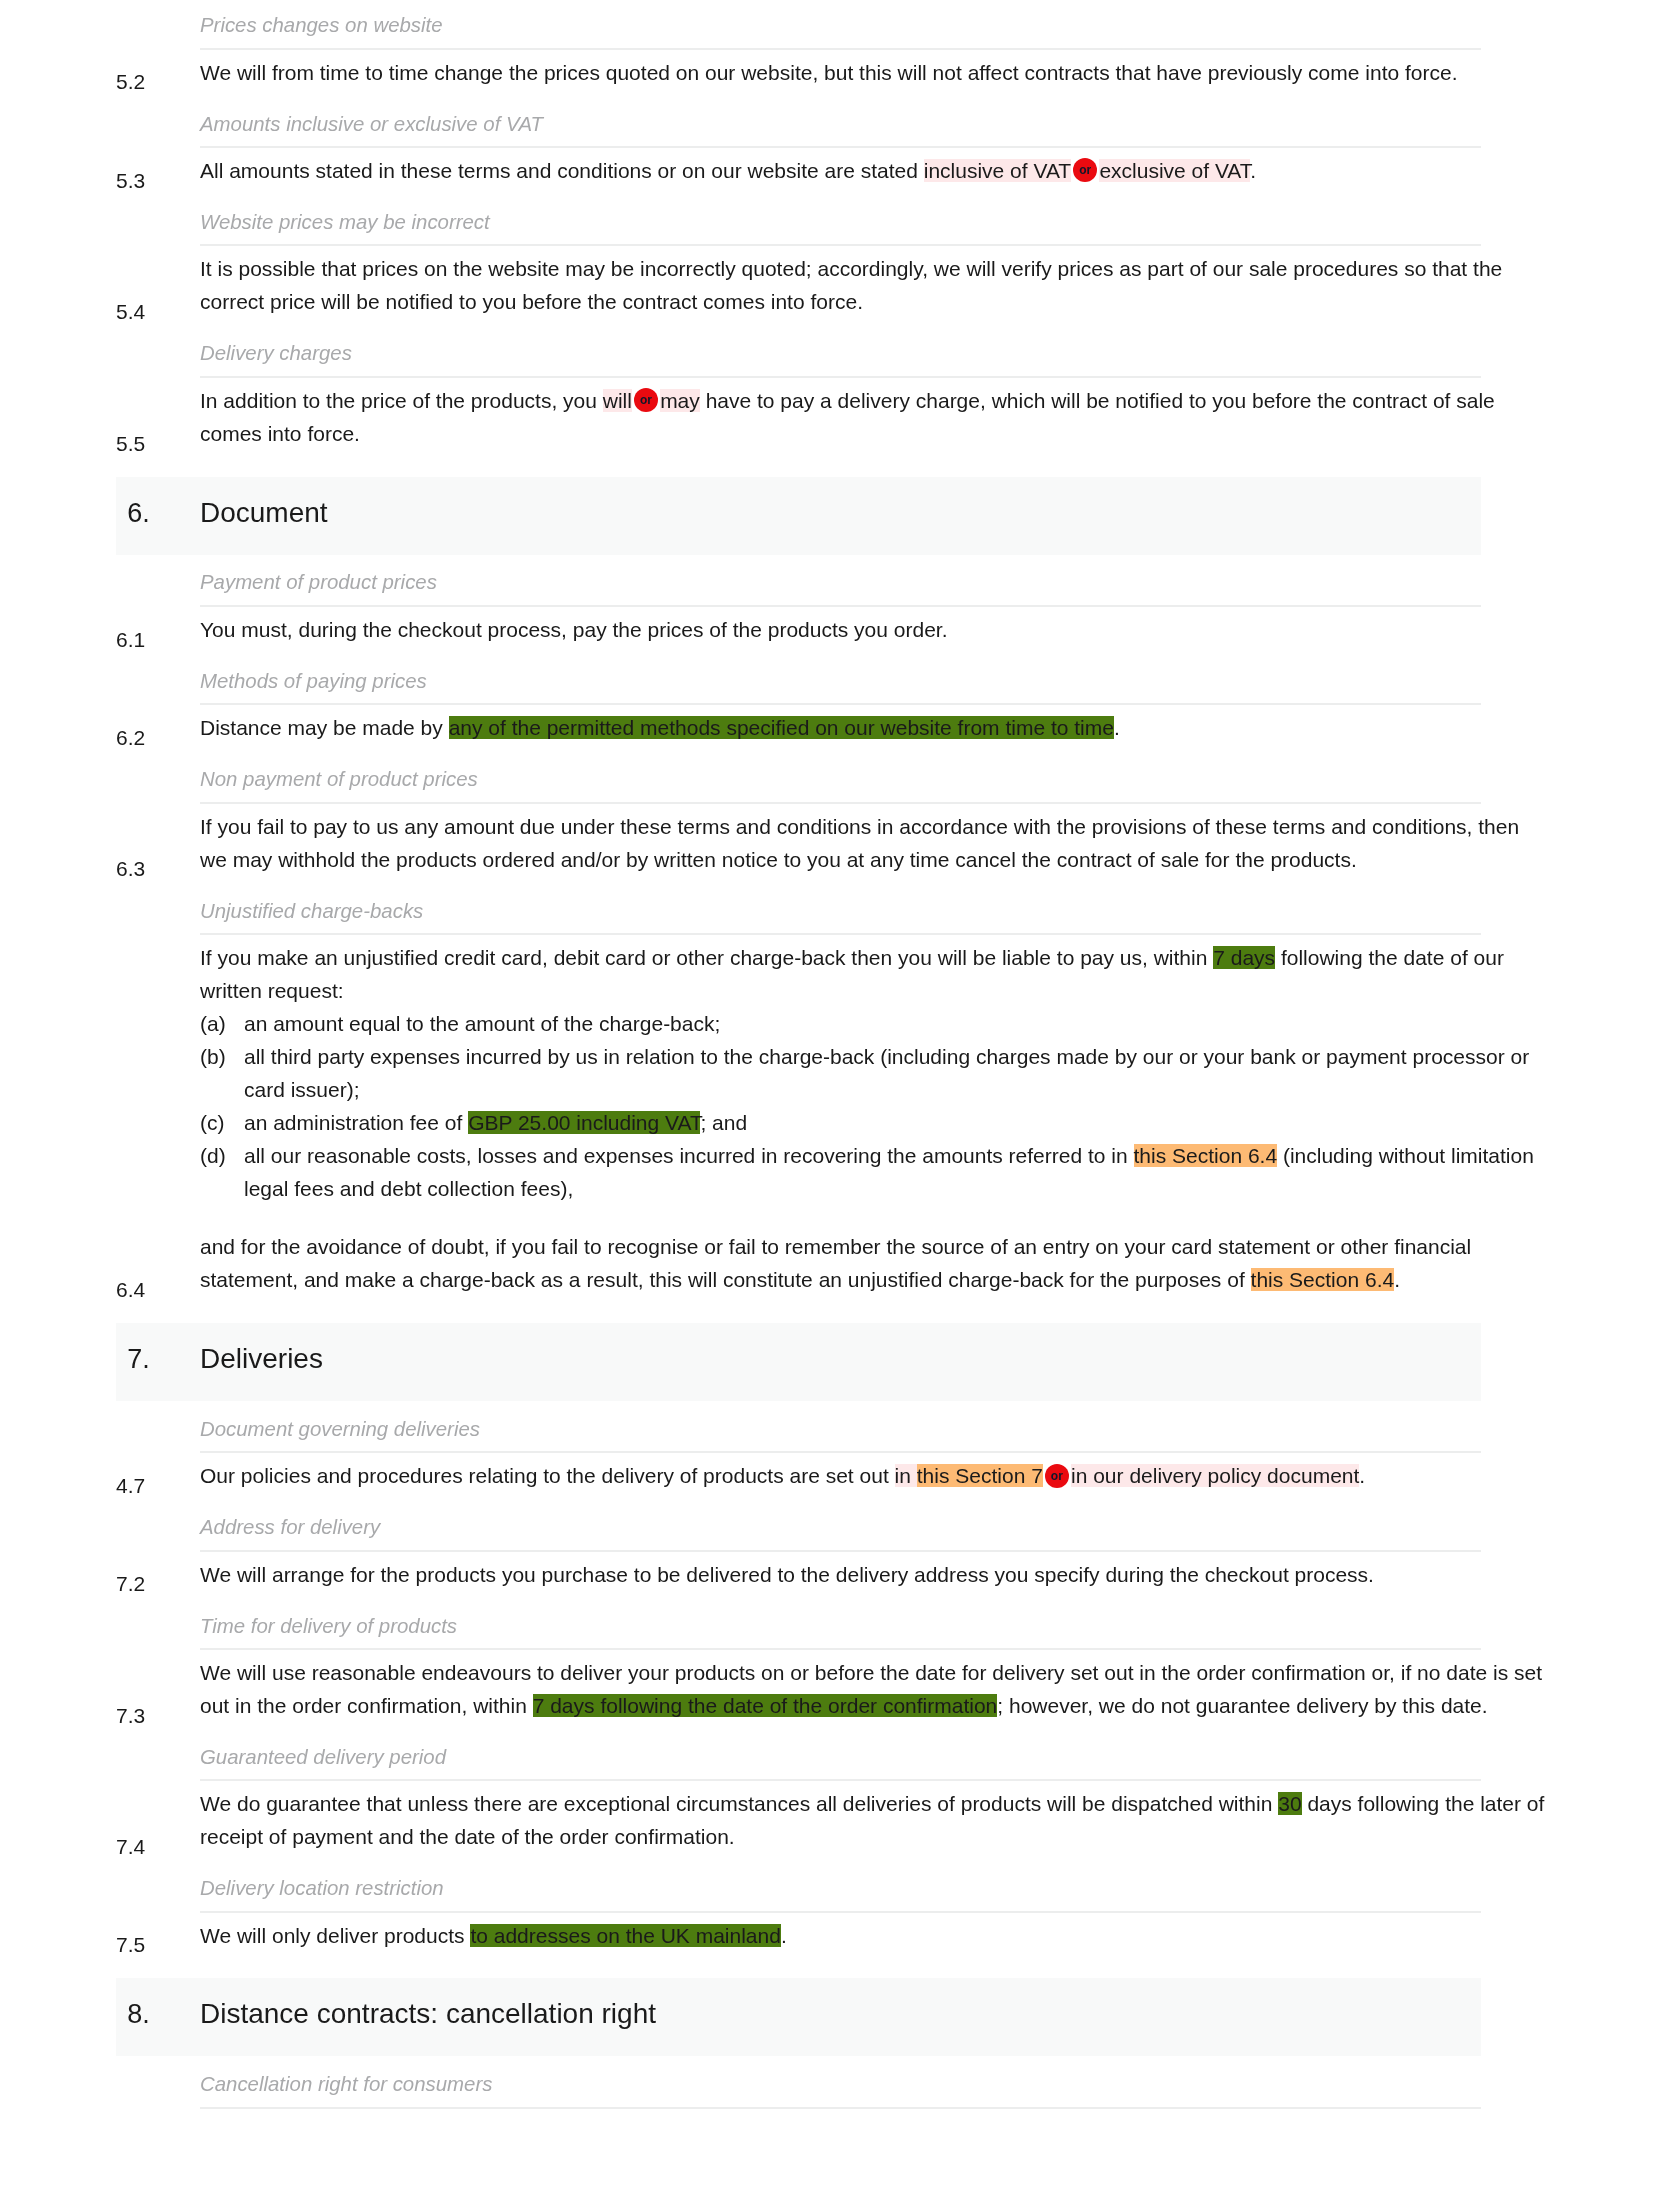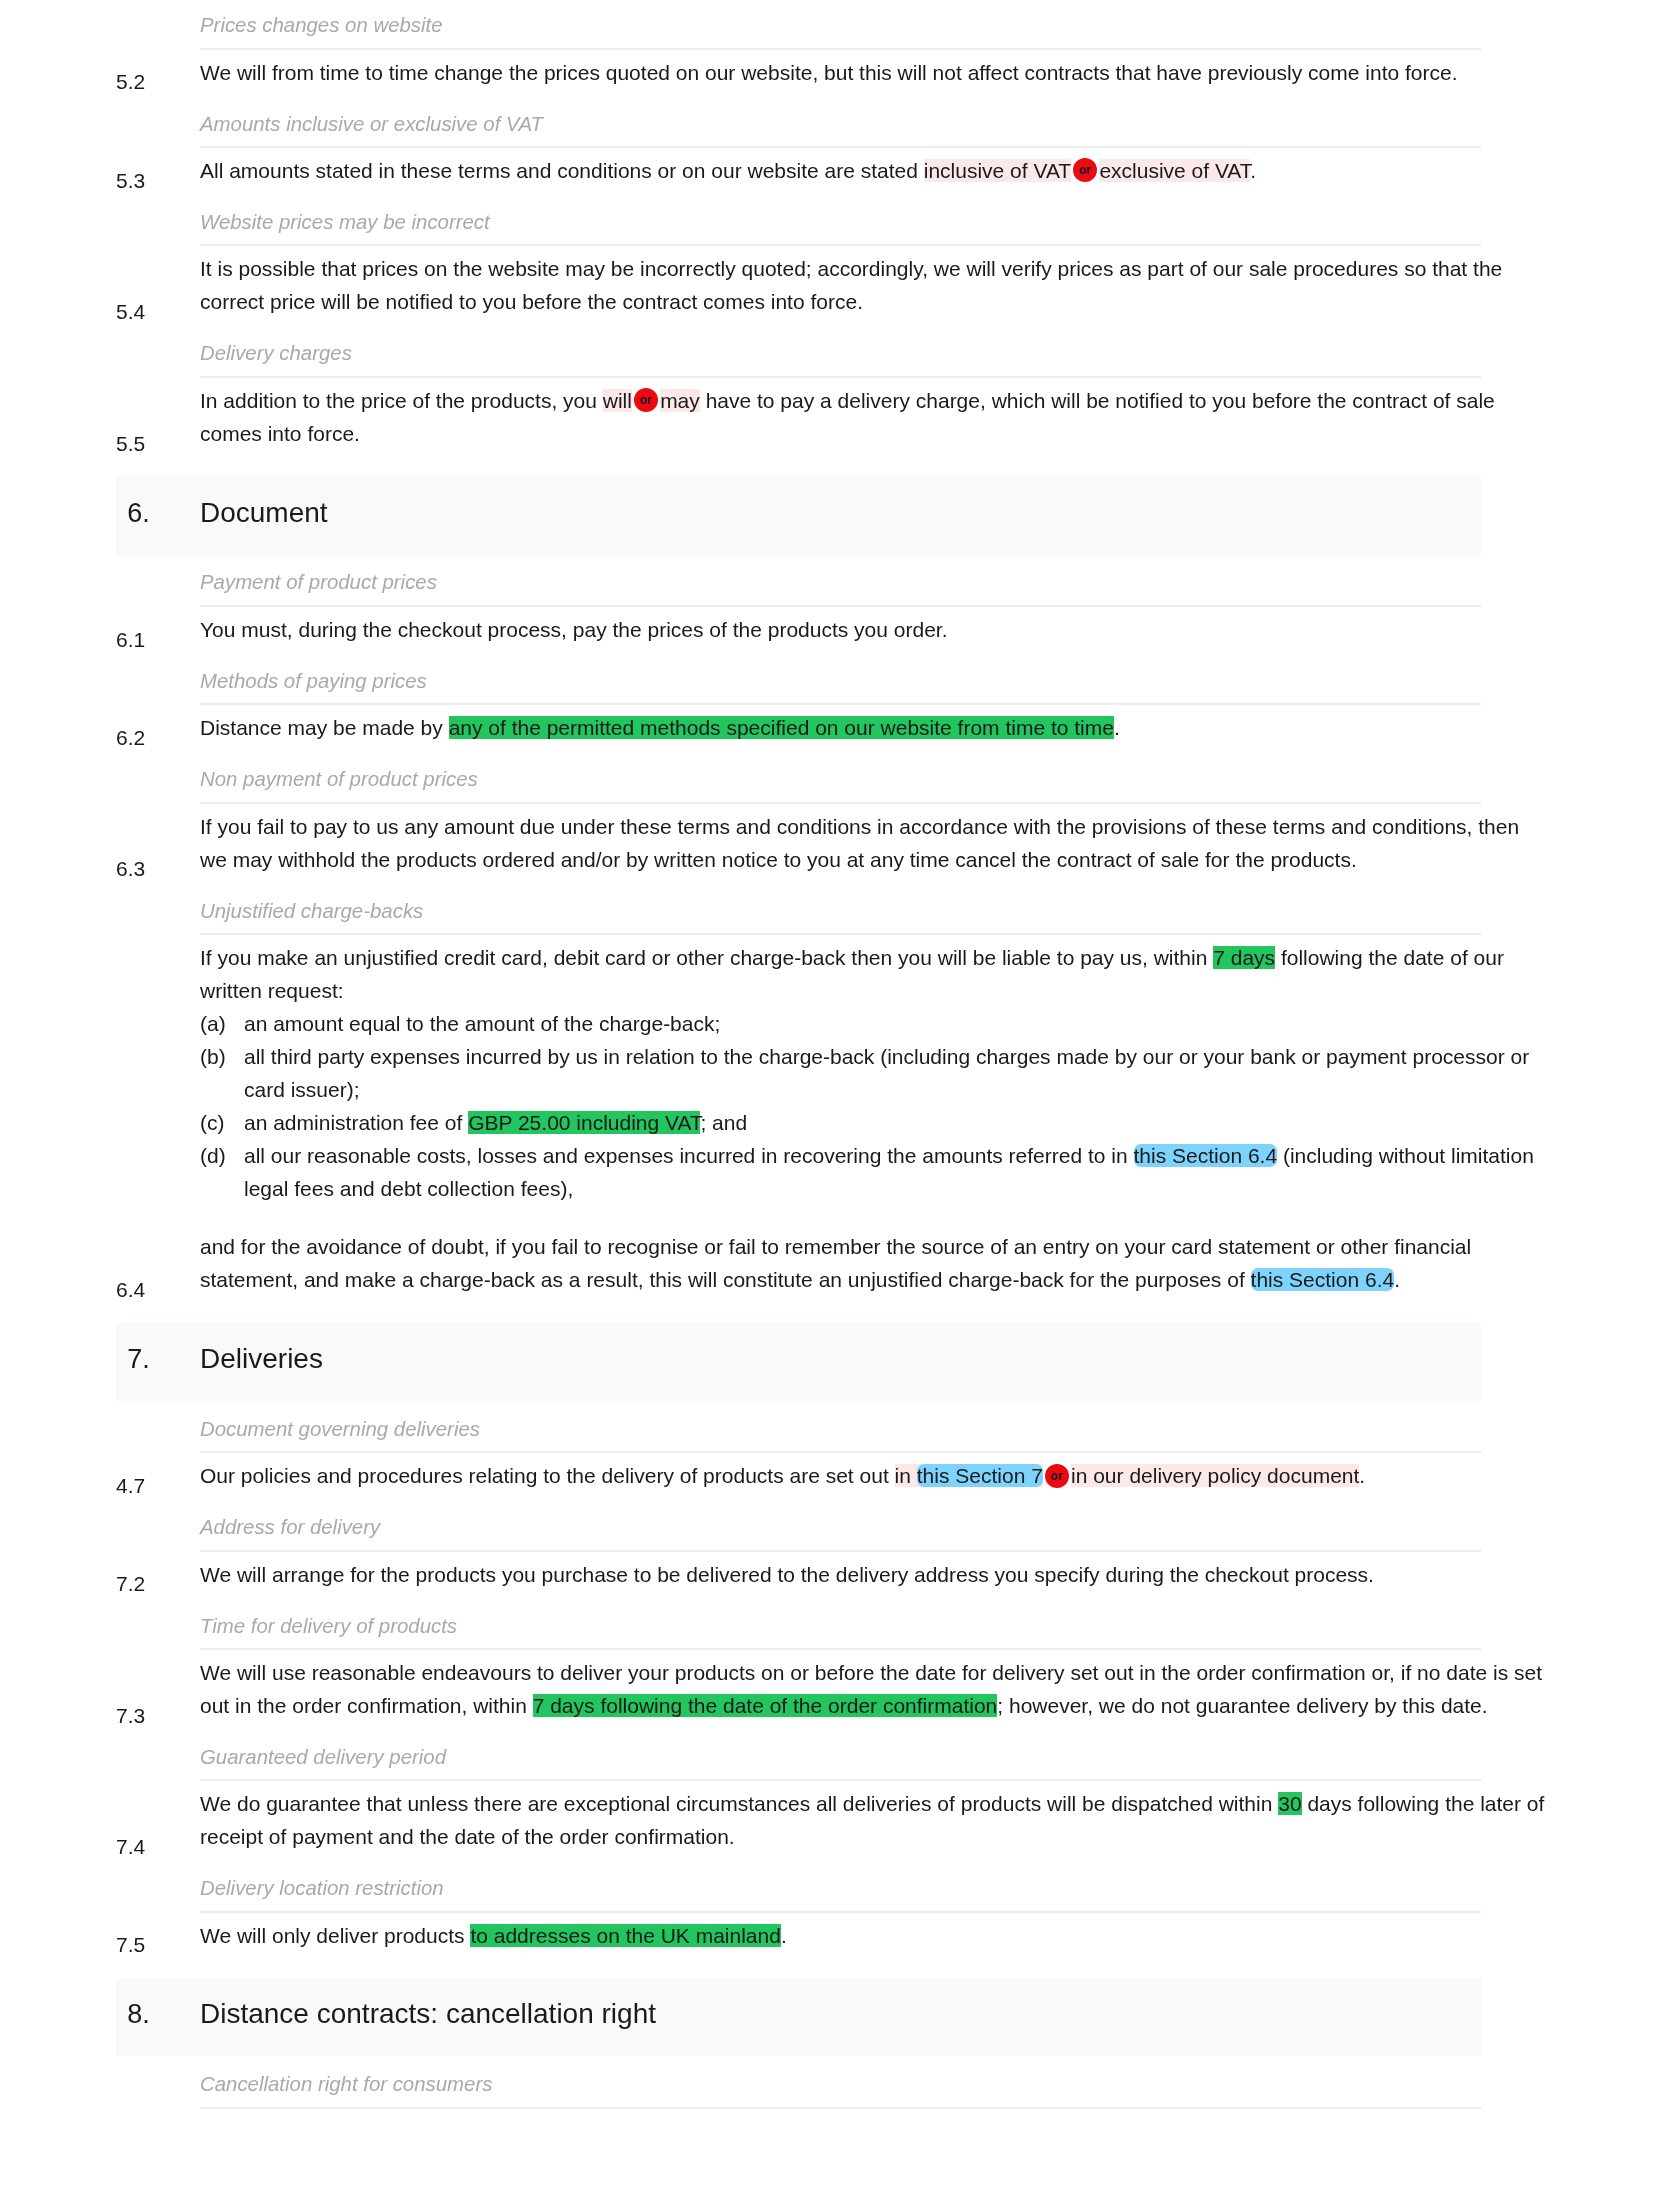--- a/index.html
+++ b/index.html
@@ -111,22 +111,22 @@
   }
 
   .tail-para {
     margin-top: 25px;
     font-size: 21px;
     line-height: 33px;
   }
 
   
   .hl-pink   { background: #fde8e9; }
-  .hl-yellow { background: #22c55e; }
-  .hl-grey   { background: #7dd3fc; border-radius: 7px; }
+  .hl-yellow { background: #4d7c0f; }
+  .hl-grey   { background: #fdba74; }
 
   
   .or-badge {
     display: inline-block;
     width: 24px;
     height: 24px;
     border-radius: 50%;
     background: #ea0a10;
     color: #0f172a;
     font-size: 12px;

